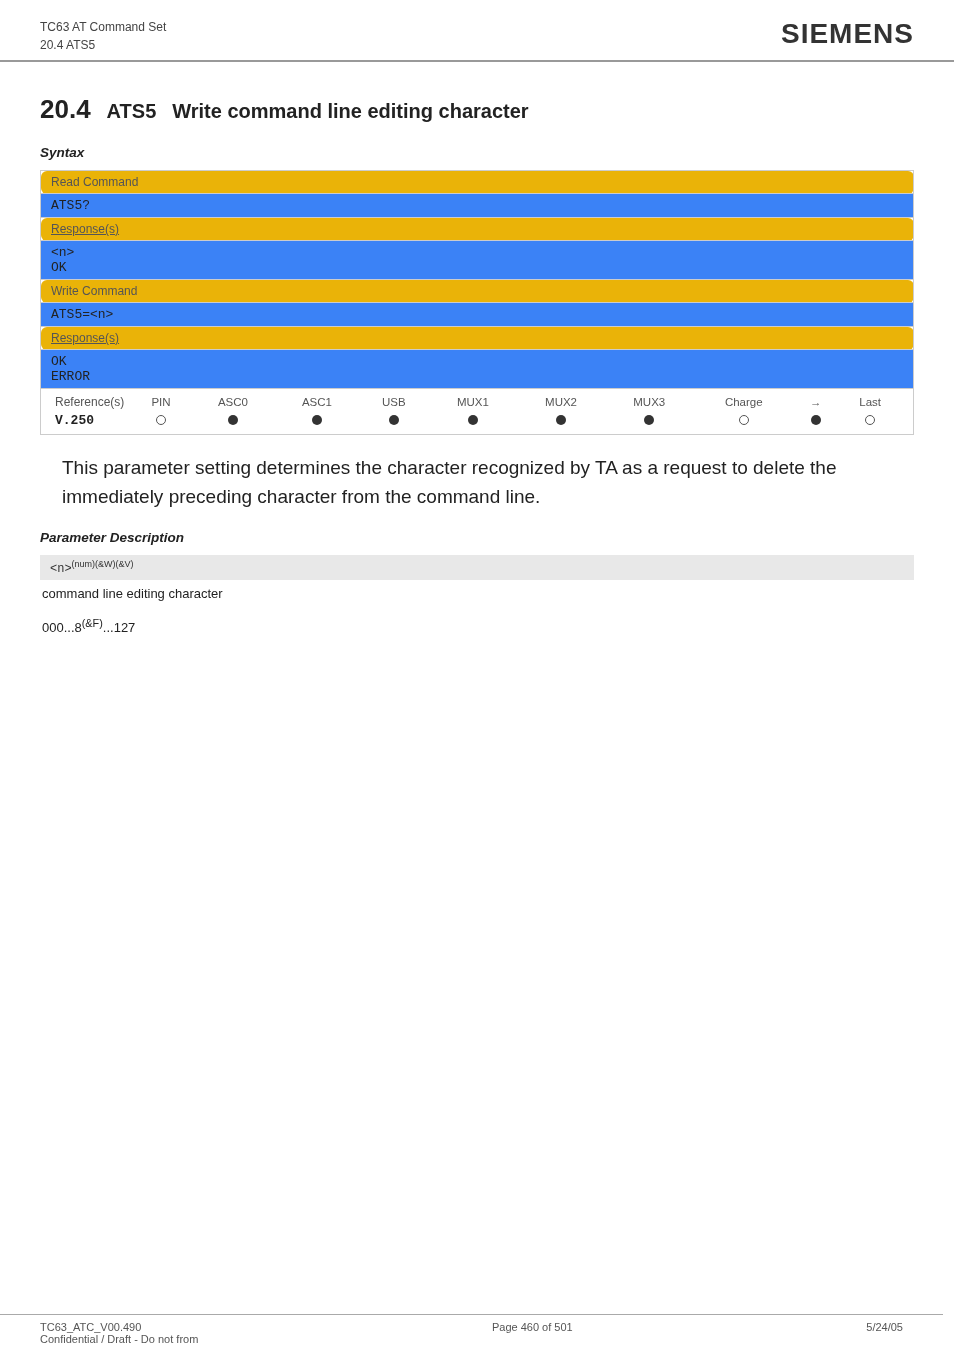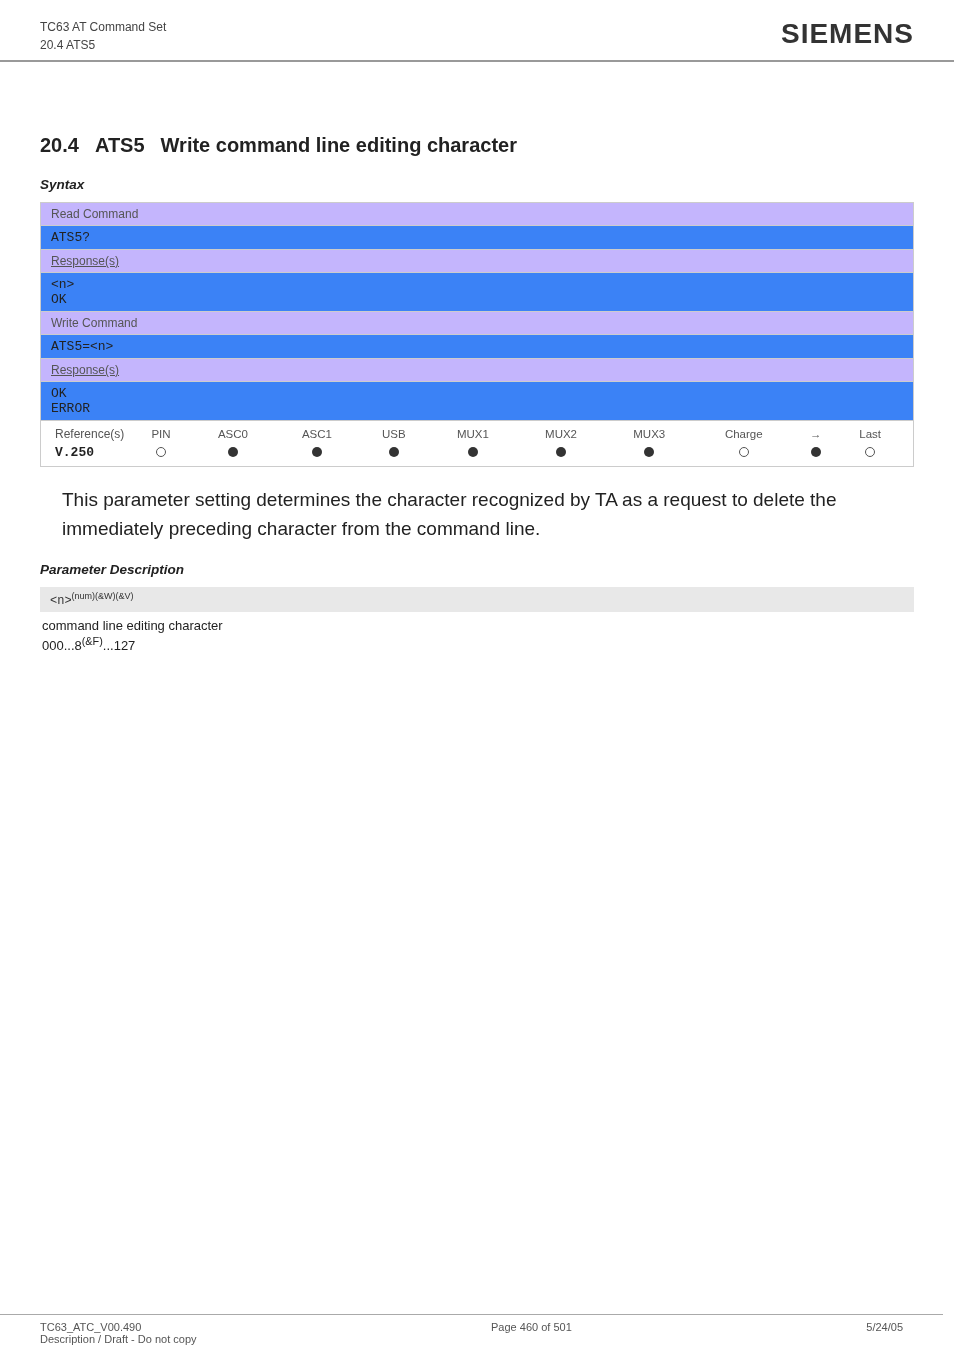--- a/index.html
+++ b/index.html
@@ -43,23 +43,22 @@
     .section-title {
       font-size: 20px;
       font-weight: bold;
       margin-bottom: 20px;
       margin-top: 8px;
       display: flex;
       align-items: baseline;
       gap: 16px;
     }
     .section-number {
-      font-size: 20px;
-      font-weight: bold;
-      margin-top: 40px;
+      font-size: 26px;
+      font-weight: bold;
     }
 
     
     .subsection-heading {
       font-weight: bold;
       font-style: italic;
       font-size: 13.5px;
       margin-bottom: 10px;
       margin-top: 18px;
     }
@@ -70,24 +69,25 @@
       border-collapse: collapse;
       margin-bottom: 18px;
       font-size: 13px;
     }
     .syntax-table td {
       border: 1px solid #ccc;
       padding: 4px 10px;
       vertical-align: top;
     }
     .syntax-row-label {
-      background: #c4b5fd;
+      background: #eab308;
       color: #555;
       font-size: 12px;
       padding: 3px 10px;
+      border-radius: 6px;
     }
     .syntax-row-value {
       padding: 3px 10px 4px 10px;
       background: #3b82f6;
     }
     .syntax-code {
       font-family: 'Courier New', monospace;
       font-size: 13px;
     }
     .syntax-response {
@@ -147,21 +147,21 @@
     .param-box sup {
       font-size: 9px;
       text-align: right;
     }
     .param-label {
       font-family: 'Courier New', monospace;
       font-size: 12px;
     }
     .param-desc {
       font-size: 13px;
-      margin-bottom: 2px;
+      margin-bottom: 16px;
       padding-left: 2px;
     }
     .param-range {
       font-size: 13px;
       padding-left: 2px;
     }
 
     
     .footer {
       position: absolute;
@@ -276,17 +276,17 @@
     <span class="param-label">&lt;n&gt;</span><sup>(num)(&amp;W)(&amp;V)</sup>
   </div>
   <div class="param-desc">command line editing character</div>
   <div class="param-range">000...8<sup>(&amp;F)</sup>...127</div>
 
 </div>
 
 <div class="footer">
   <div>
     <div>TC63_ATC_V00.490</div>
-    <div>Description / Draft - Do not copy</div>
+    <div>Confidential / Draft - Do not from</div>
   </div>
   <div>Page 460 of 501</div>
   <div>5/24/05</div>
 </div>
 
 </body></html>

